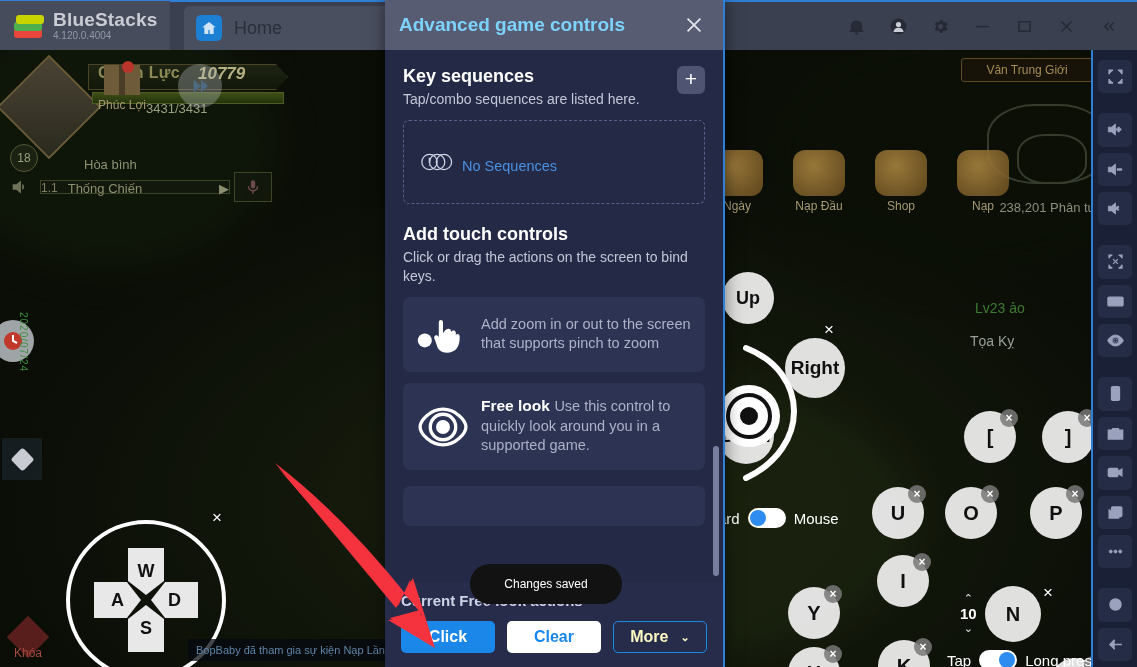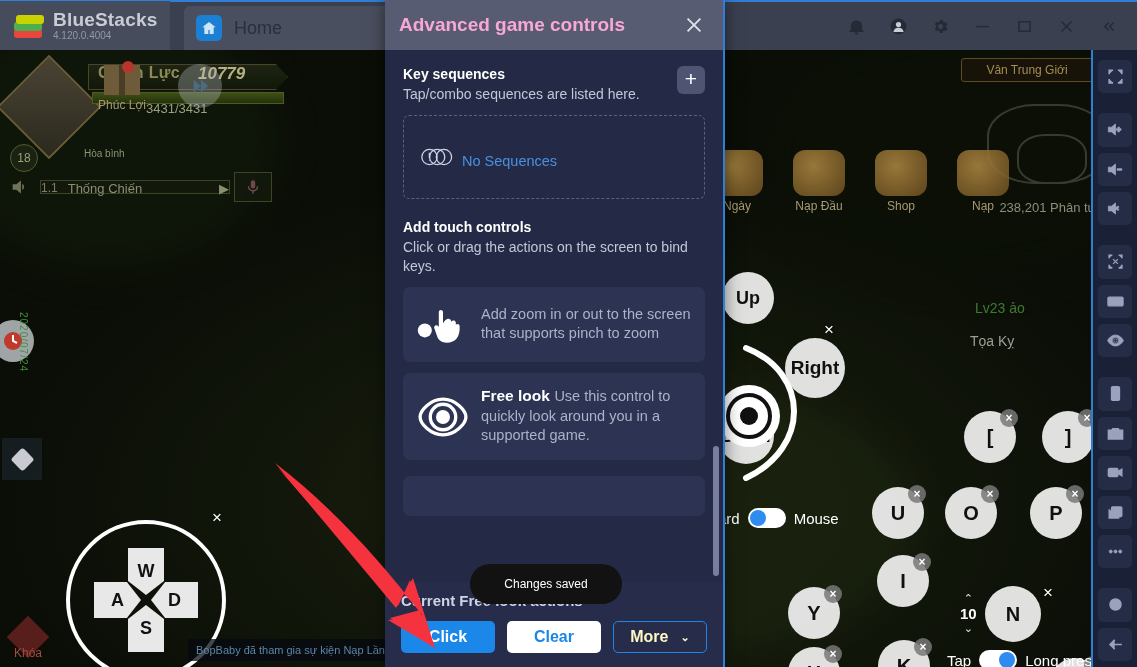--- a/index.html
+++ b/index.html
@@ -73,21 +73,21 @@
   }
   .pbar-label { position: absolute; left: 92px; top: 6px; font-size: 16px; color:#8d8a55; font-weight:bold; letter-spacing:.3px;}
   .pbar-num { position:absolute; left: 192px; top: 6px; font-size: 17px; color:#b6b183; font-style: italic; font-weight:bold;}
   .hpbar { position:absolute; left: 86px; top: 34px; width: 192px; height: 12px; background: linear-gradient(#3e5016,#24330c); border:1px solid #4e5a22;}
   .hpnum { position:absolute; left: 140px; top: 43px; font-size: 13px; color: #9aa17e; }
   .lvl-badge {
     position:absolute; left: 4px; top: 86px; width: 28px; height: 28px; border-radius: 50%;
     background: #1b2212; border: 1px solid #555b33; color:#9aa17e; font-size:12px;
     display:flex; align-items:center; justify-content:center;
   }
-  .peace { position:absolute; left: 78px; top: 90px; font-size: 10px; color:#8f9273; }
+  .peace { position:absolute; left: 78px; top: 99px; font-size: 13px; color:#8f9273; }
   .chat-row {
     position: absolute; left: 0px; top: 120px; width: 272px; height: 34px;
     display: flex; align-items: center;
   }
   .chat-speaker { width: 40px; height: 30px; display:flex; align-items:center; justify-content:center; }
   .chat-speaker svg { width: 22px; height: 22px; fill: #6f7459; }
   .chat-box {
     flex: 1; height: 14px; background: rgba(20,26,12,.75); border: 1px solid #3d4527;
     display:flex; padding: 0 0; color: #8b8f6e; font-size: 13px;
   }
@@ -207,27 +207,27 @@
     position:absolute; left: 385px; top: 0; width: 340px; height: 667px;
     background: #242a45;
     box-shadow: 0 0 16px rgba(0,0,0,.5);
     border-right: 2px solid #2f7fd6;
     display:flex; flex-direction:column;
   }
   .dlg-head {
     height: 50px; background: #575c72; display:flex; align-items:center;
     padding: 0 14px; flex: none;
   }
-  .dlg-title { font-size: 19px; font-weight: bold; color: #f9a8d4; }
+  .dlg-title { font-size: 19px; font-weight: bold; color: #7dd3fc; }
   .dlg-close { margin-left:auto; width: 30px; height:30px; display:flex; align-items:center; justify-content:center;}
   .dlg-close svg { width: 22px; height: 22px; stroke: #dfe2ea; }
 
   .dlg-body { flex: 1; overflow: hidden; position: relative; padding: 16px 18px 0 18px; }
 
-  .sec-title { font-size: 14px; font-weight: bold; color: #ffffff; }
+  .sec-title { font-size: 18px; font-weight: bold; color: #ffffff; }
   .sec-sub { font-size: 14px; color:#c3c7d8; margin-top: 3px; line-height: 1.35; }
   .plus-btn {
     position:absolute; right: 18px; top: 16px; width: 28px; height: 28px; border-radius: 6px;
     background: #4e5472; display:flex; align-items:center; justify-content:center;
     color:#fff; font-size: 21px; line-height: 1; padding-bottom: 3px;
   }
   .empty-card {
     margin-top: 11px; border: 1px dashed #58608a; border-radius: 6px; padding: 12px 10px;
     display:flex; align-items:center; min-height: 84px;
   }

